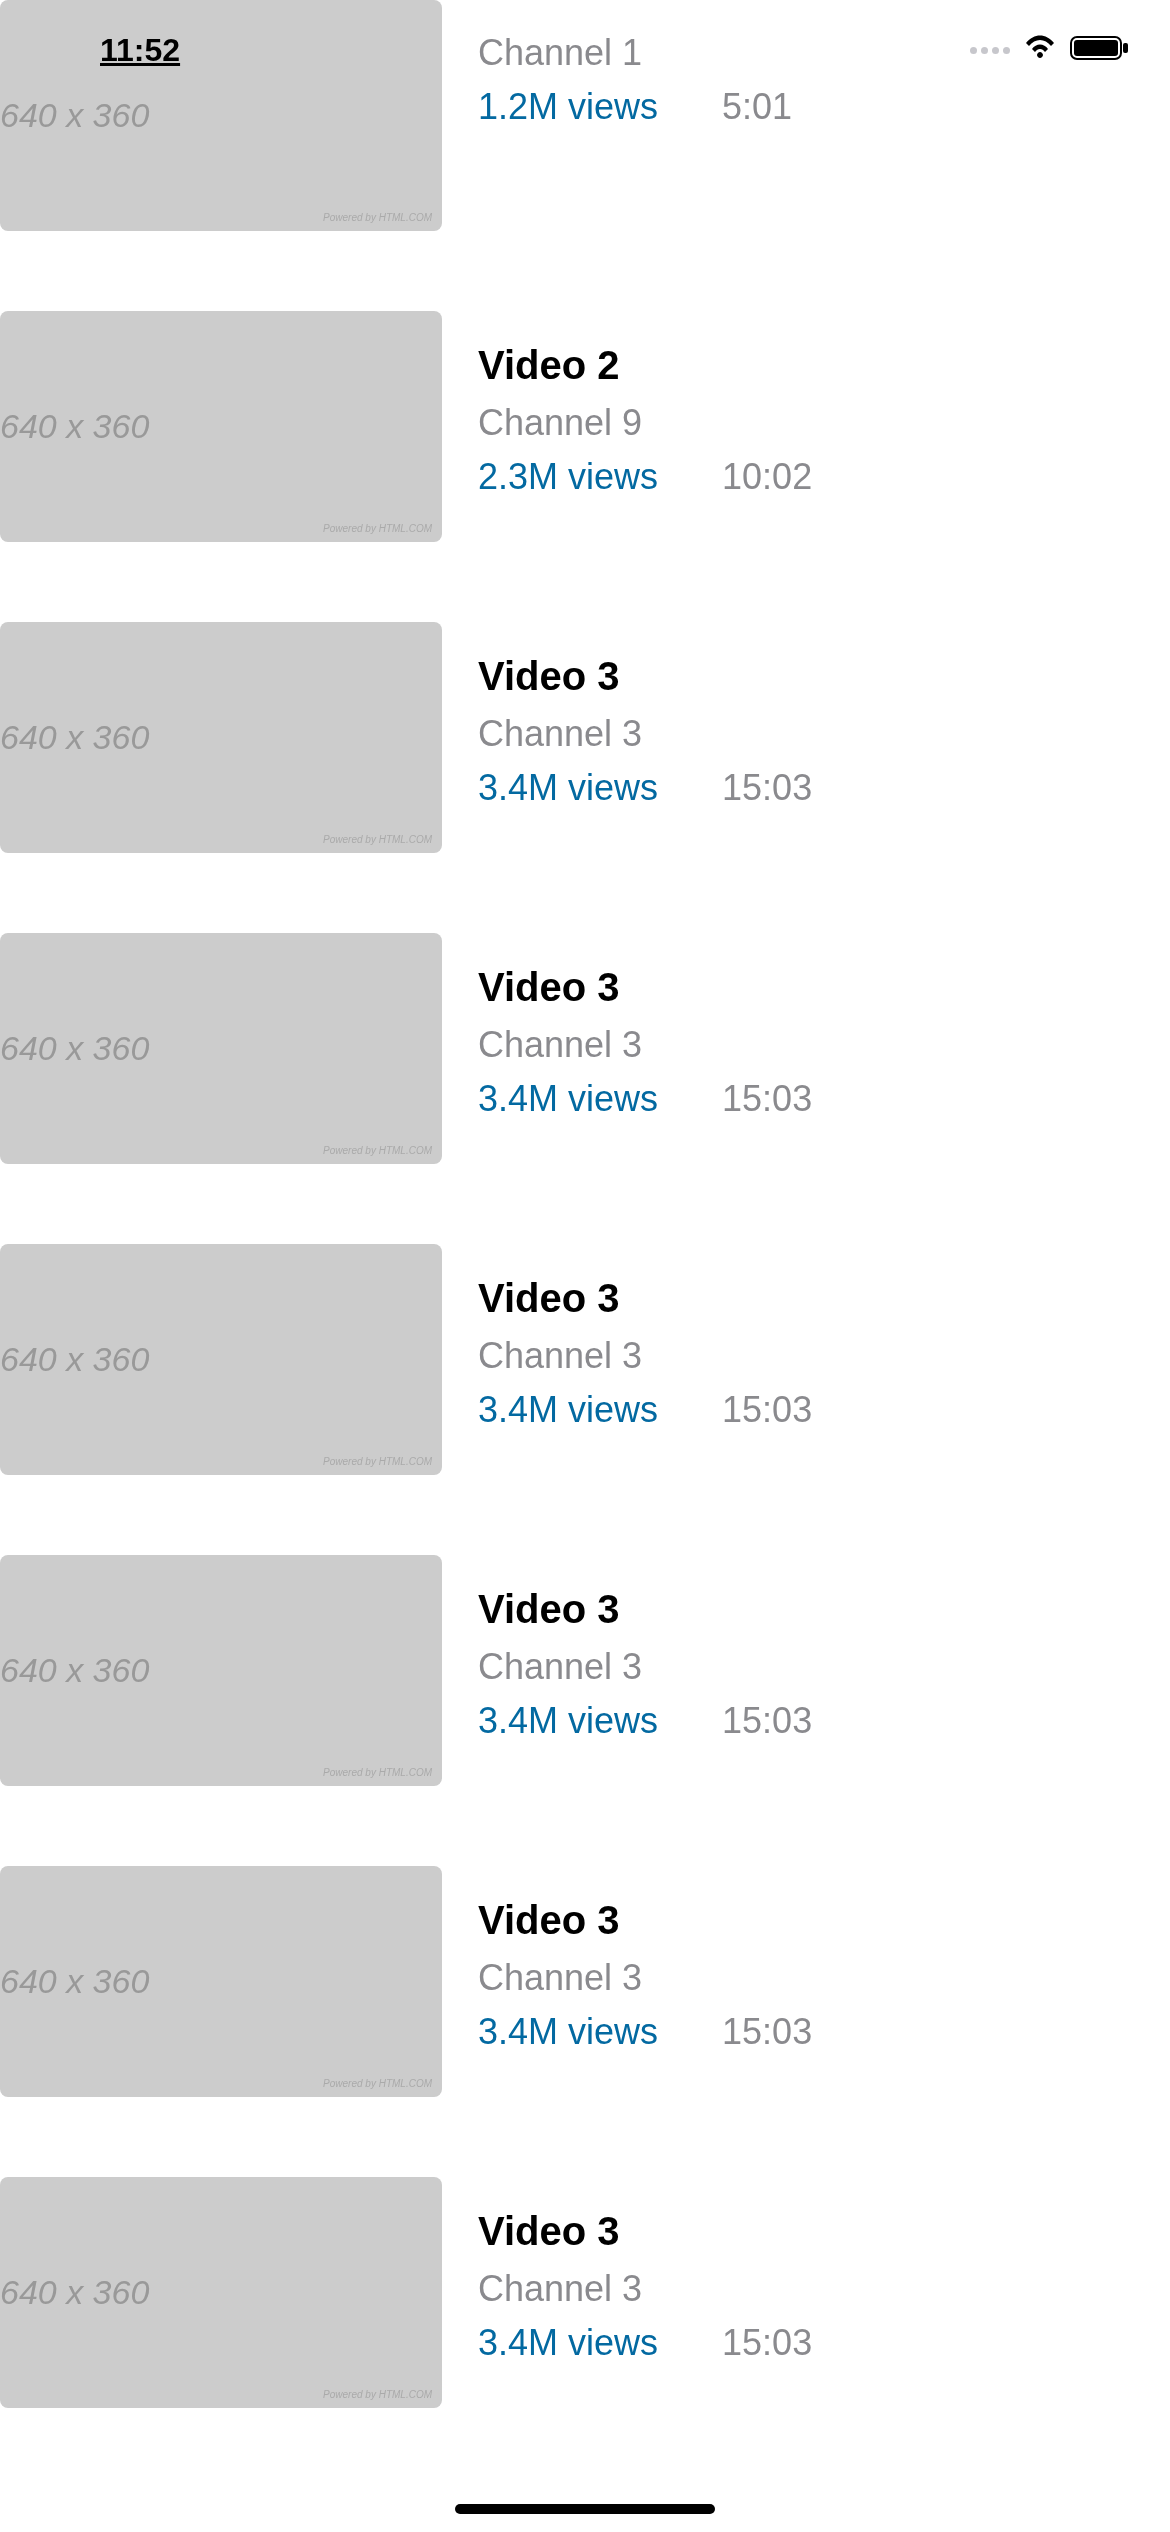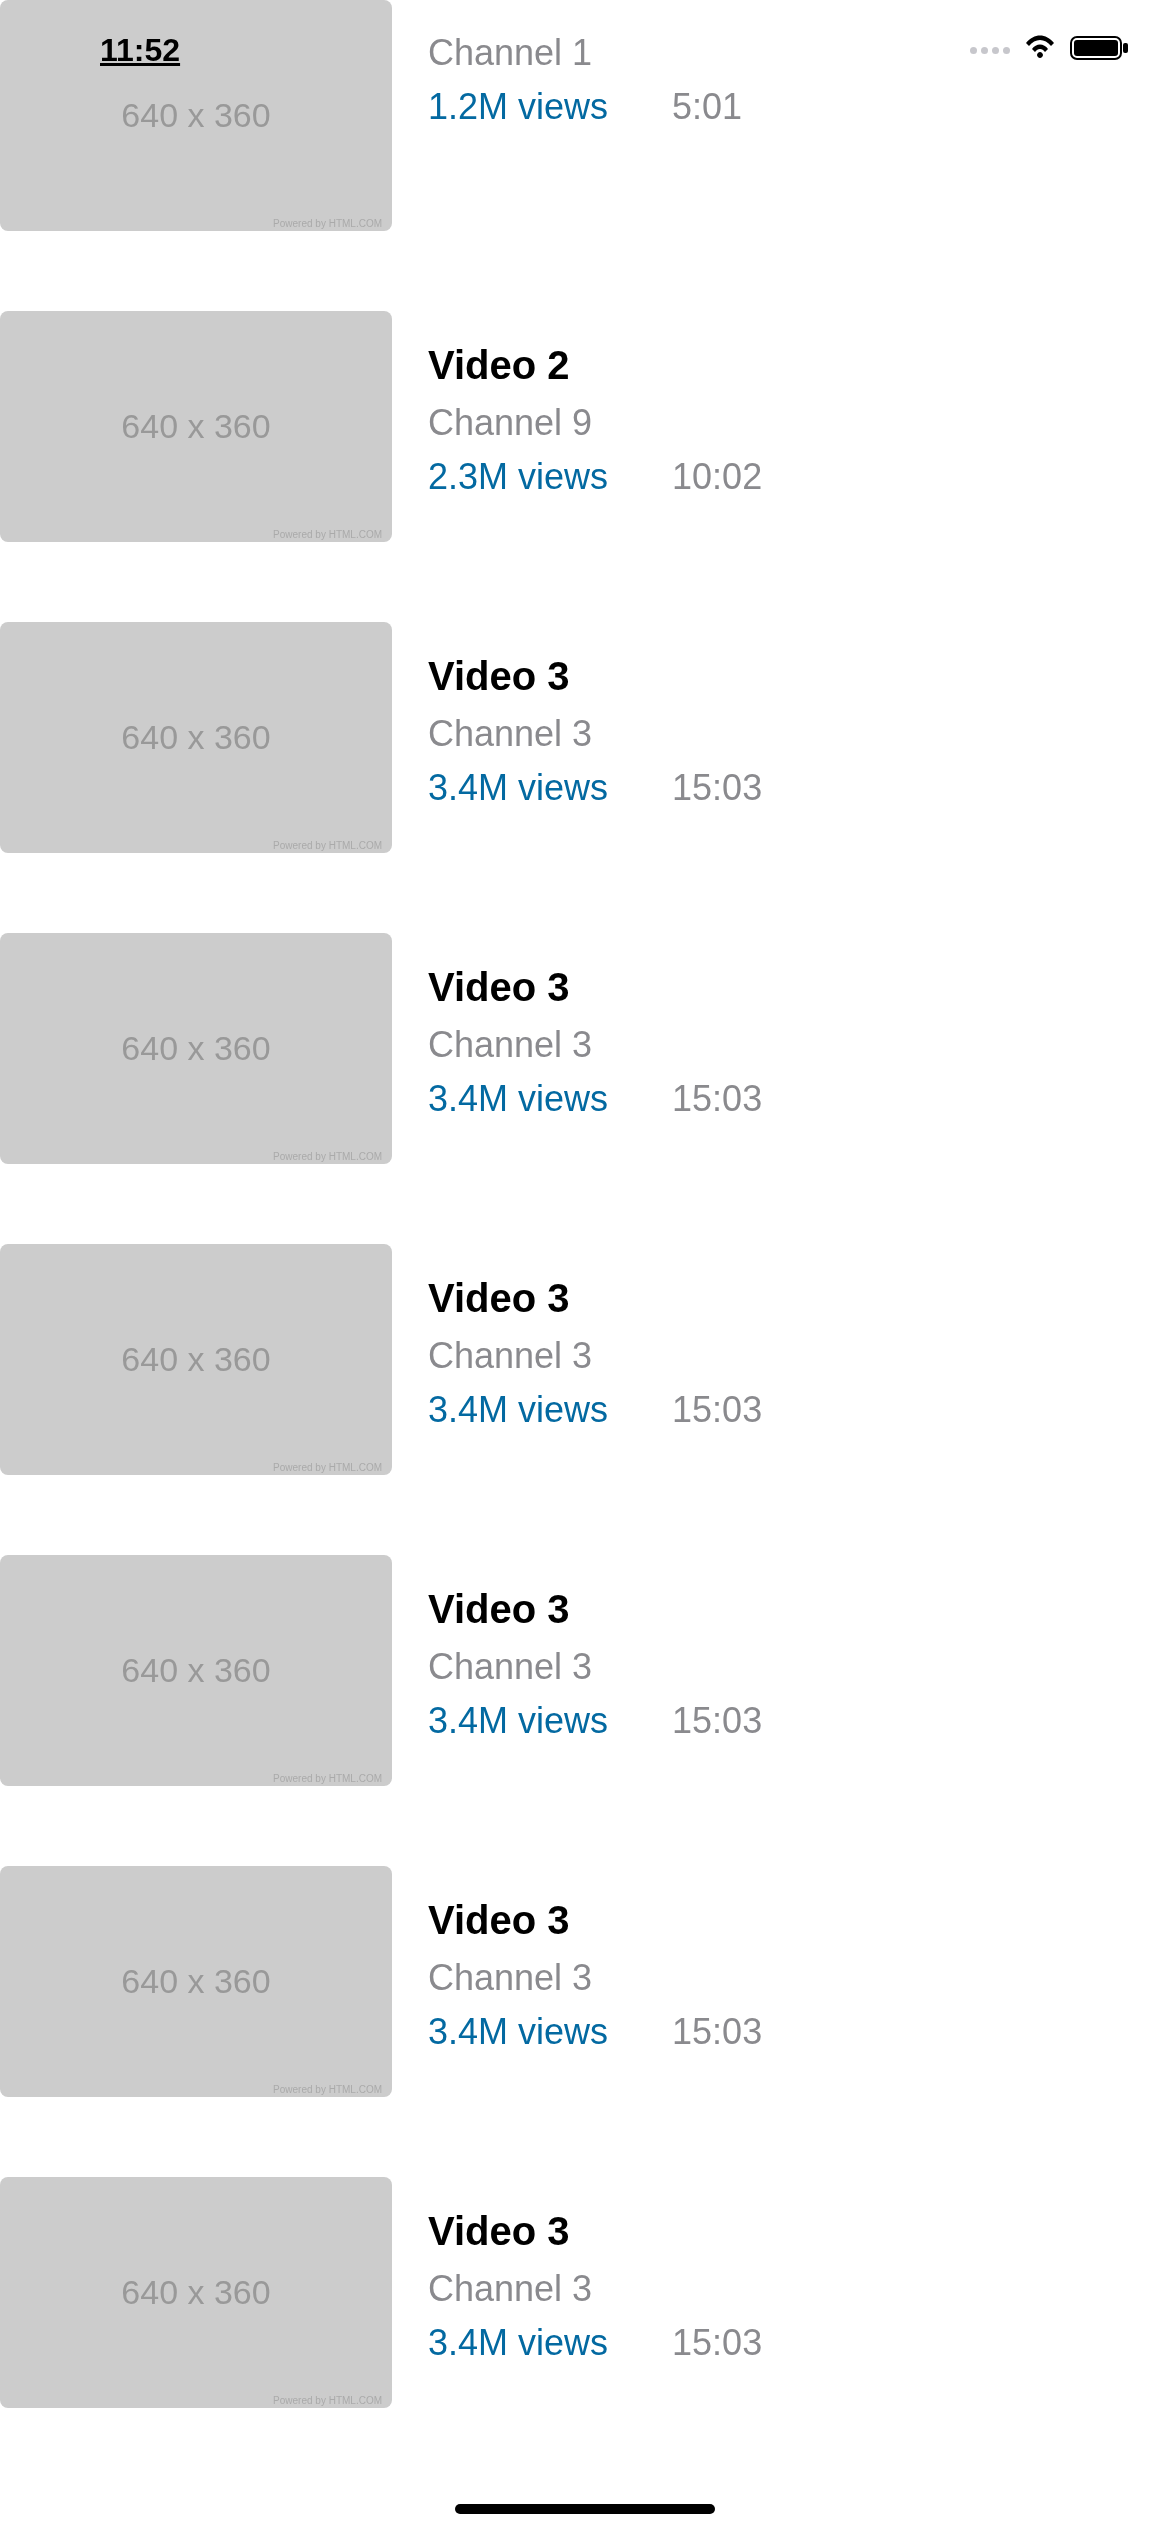--- a/index.html
+++ b/index.html
@@ -60,38 +60,39 @@
     .video-list {
       padding-top: 0;
     }
     .video-item {
       display: flex;
       gap: 36px;
       padding: 0;
       margin-bottom: 80px;
     }
     .thumbnail {
-      width: 392px;
+      width: 442px;
       height: 231px;
       background: #cccccc;
       border-radius: 8px;
       position: relative;
       display: flex;
       align-items: center;
-      justify-content: center;
+      justify-content: flex-start;
       flex-shrink: 0;
+      font-style: italic;
     }
     .thumbnail-label {
       font-size: 34px;
       color: #999999;
       font-weight: 400;
     }
     .thumbnail-attrib {
       position: absolute;
-      bottom: 2px;
+      bottom: 8px;
       right: 10px;
       font-size: 10px;
       color: #aaaaaa;
       margin-left: 8px;
     }
     .video-info {
       padding-top: 32px;
       display: flex;
       flex-direction: column;
     }

